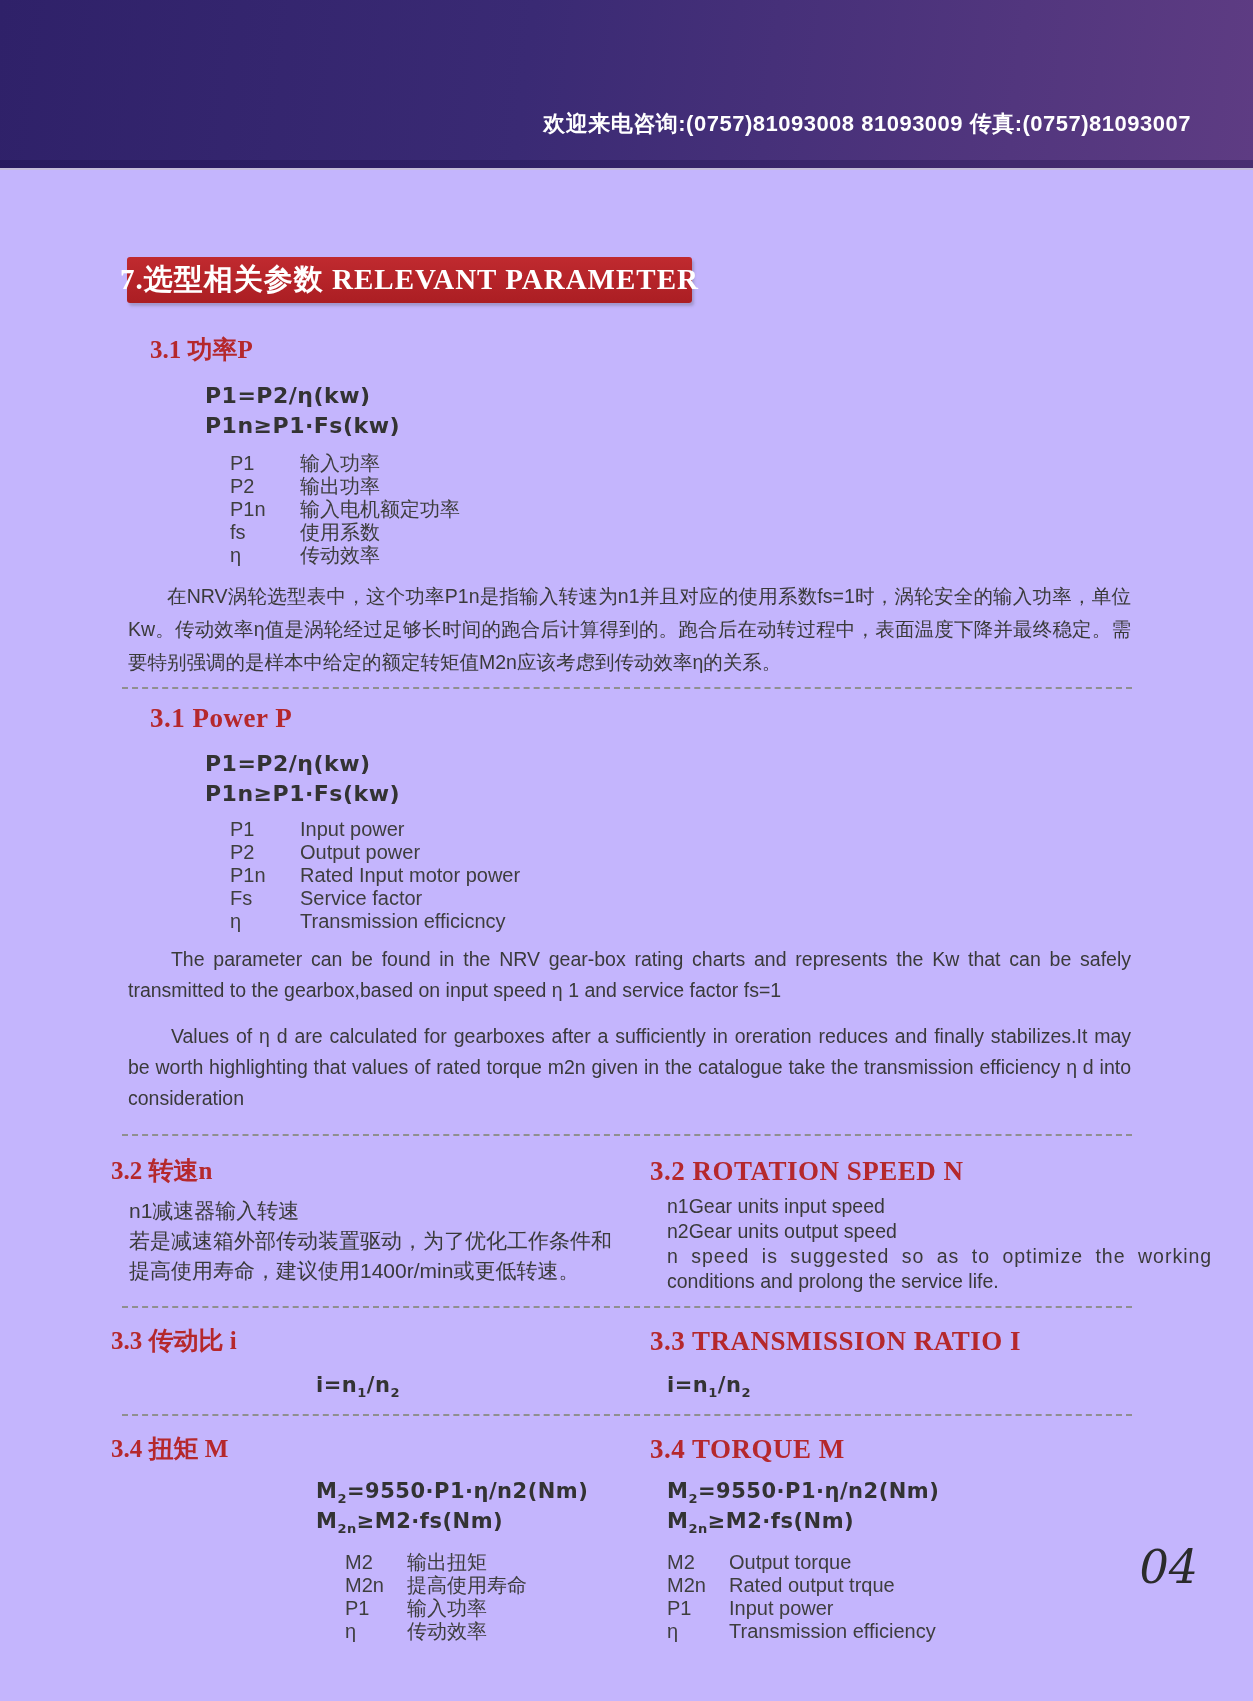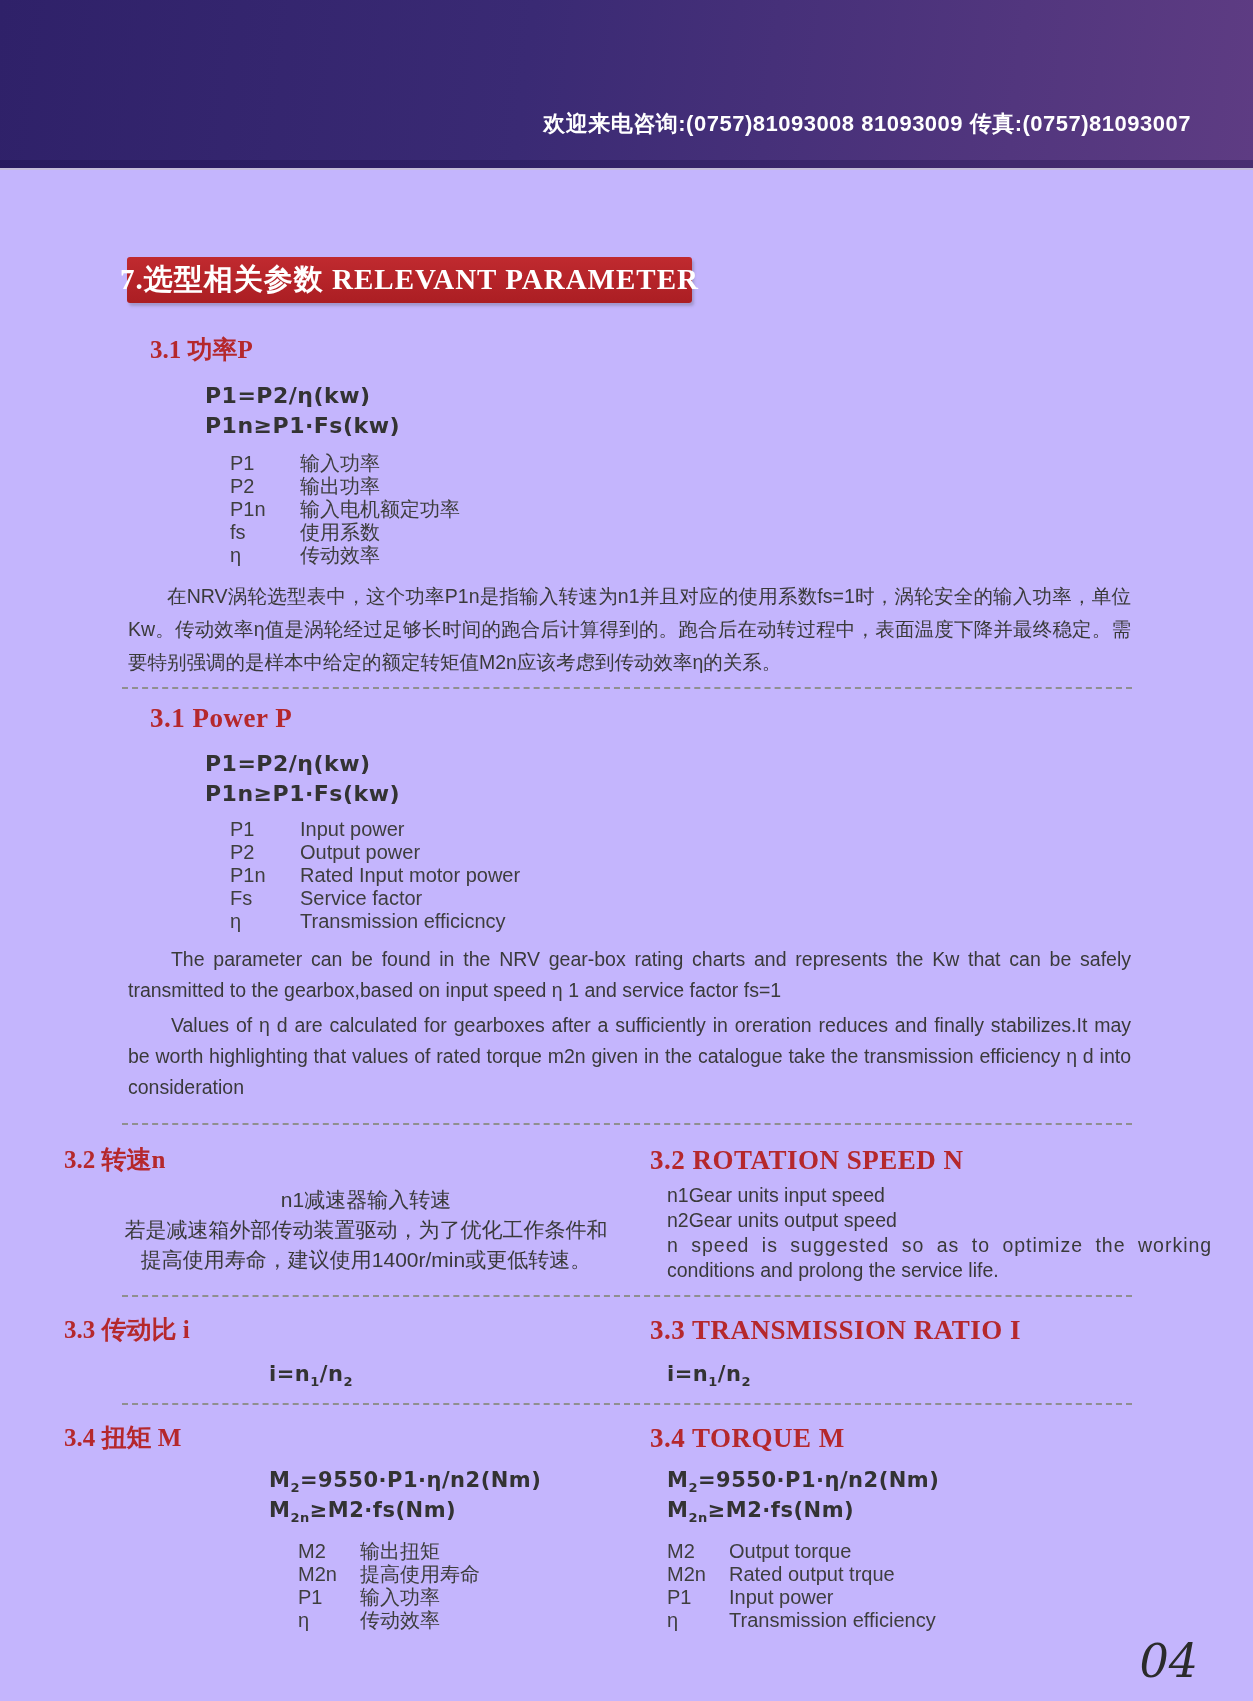--- a/index.html
+++ b/index.html
@@ -81,63 +81,63 @@
   
   .para {
     margin: 14px 122px 0 128px;
     font-size: 19.5px;
     line-height: 33px;
     text-align: justify;
     color: #3a3a3a;
   }
   .para-cn { text-indent: 2em; }
   .para-en { line-height: 31px; text-indent: 2.2em; margin-top: 12px; }
-  .para-en + .para-en { margin-top: 4px; }
+  .para-en + .para-en { margin-top: 15px; }
 
   
   .divider {
     margin: 8px 0 0 122px;
     width: 1010px;
     height: 0;
     border-top: 2px dashed #8f8f8f;
   }
   .divider-2 { margin-top: 20px; }
   .divider-3 { margin-top: 12px; }
   .divider-4 { margin-top: 16px; }
 
   
   .two-col { display: grid; grid-template-columns: 650px auto; }
-  .col-left { padding-left: 64px; }
+  .col-left { padding-left: 111px; }
   .col-right { }
   .col-right .h-en { margin-left: 0; }
   .sec-speed { margin-top: 20px; }
   .sec-ratio { margin-top: 18px; }
   .sec-torque { margin-top: 18px; }
 
   .speed-lines { margin-top: 10px; }
-  .speed-line-cn { margin: 0 0 0 18px; font-size: 21px; line-height: 30px; color: #3a3a3a; text-align: center; }
+  .speed-line-cn { margin: 0 0 0 18px; font-size: 21px; line-height: 30px; color: #3a3a3a; }
   .speed-lines-en { margin-top: 8px; }
   .speed-line-en { margin: 0 0 0 17px; font-size: 19.5px; line-height: 25px; color: #3a3a3a; }
   .sp-wide { word-spacing: 6px; letter-spacing: 1px; }
 
   .ratio-formula { margin: 16px 0 0 205px; font-size: 21px; line-height: 26px; }
   .col-right .ratio-formula { margin-left: 17px; }
 
   .torque-formulas { margin-top: 12px; }
   .torque-formula { margin-left: 205px; font-size: 21px; }
   .col-right .torque-formula { margin-left: 17px; }
   .torque-defs { margin: 16px 0 0 234px; }
   .col-right .torque-defs { margin: 16px 0 0 17px; }
   .torque-defs .def-row { line-height: 21px; margin-bottom: 2px; }
   .torque-defs .term { width: 62px; flex: 0 0 62px; }
 
   
   .page-number {
     position: absolute;
-    top: 1634px;
+    top: 1540px;
     right: 55px;
     font-family: "DejaVu Serif", "Liberation Serif", serif;
     font-style: italic;
     font-size: 46px;
     color: #2b2b2b;
   }
 </style>
 </head>
 <body>
 

